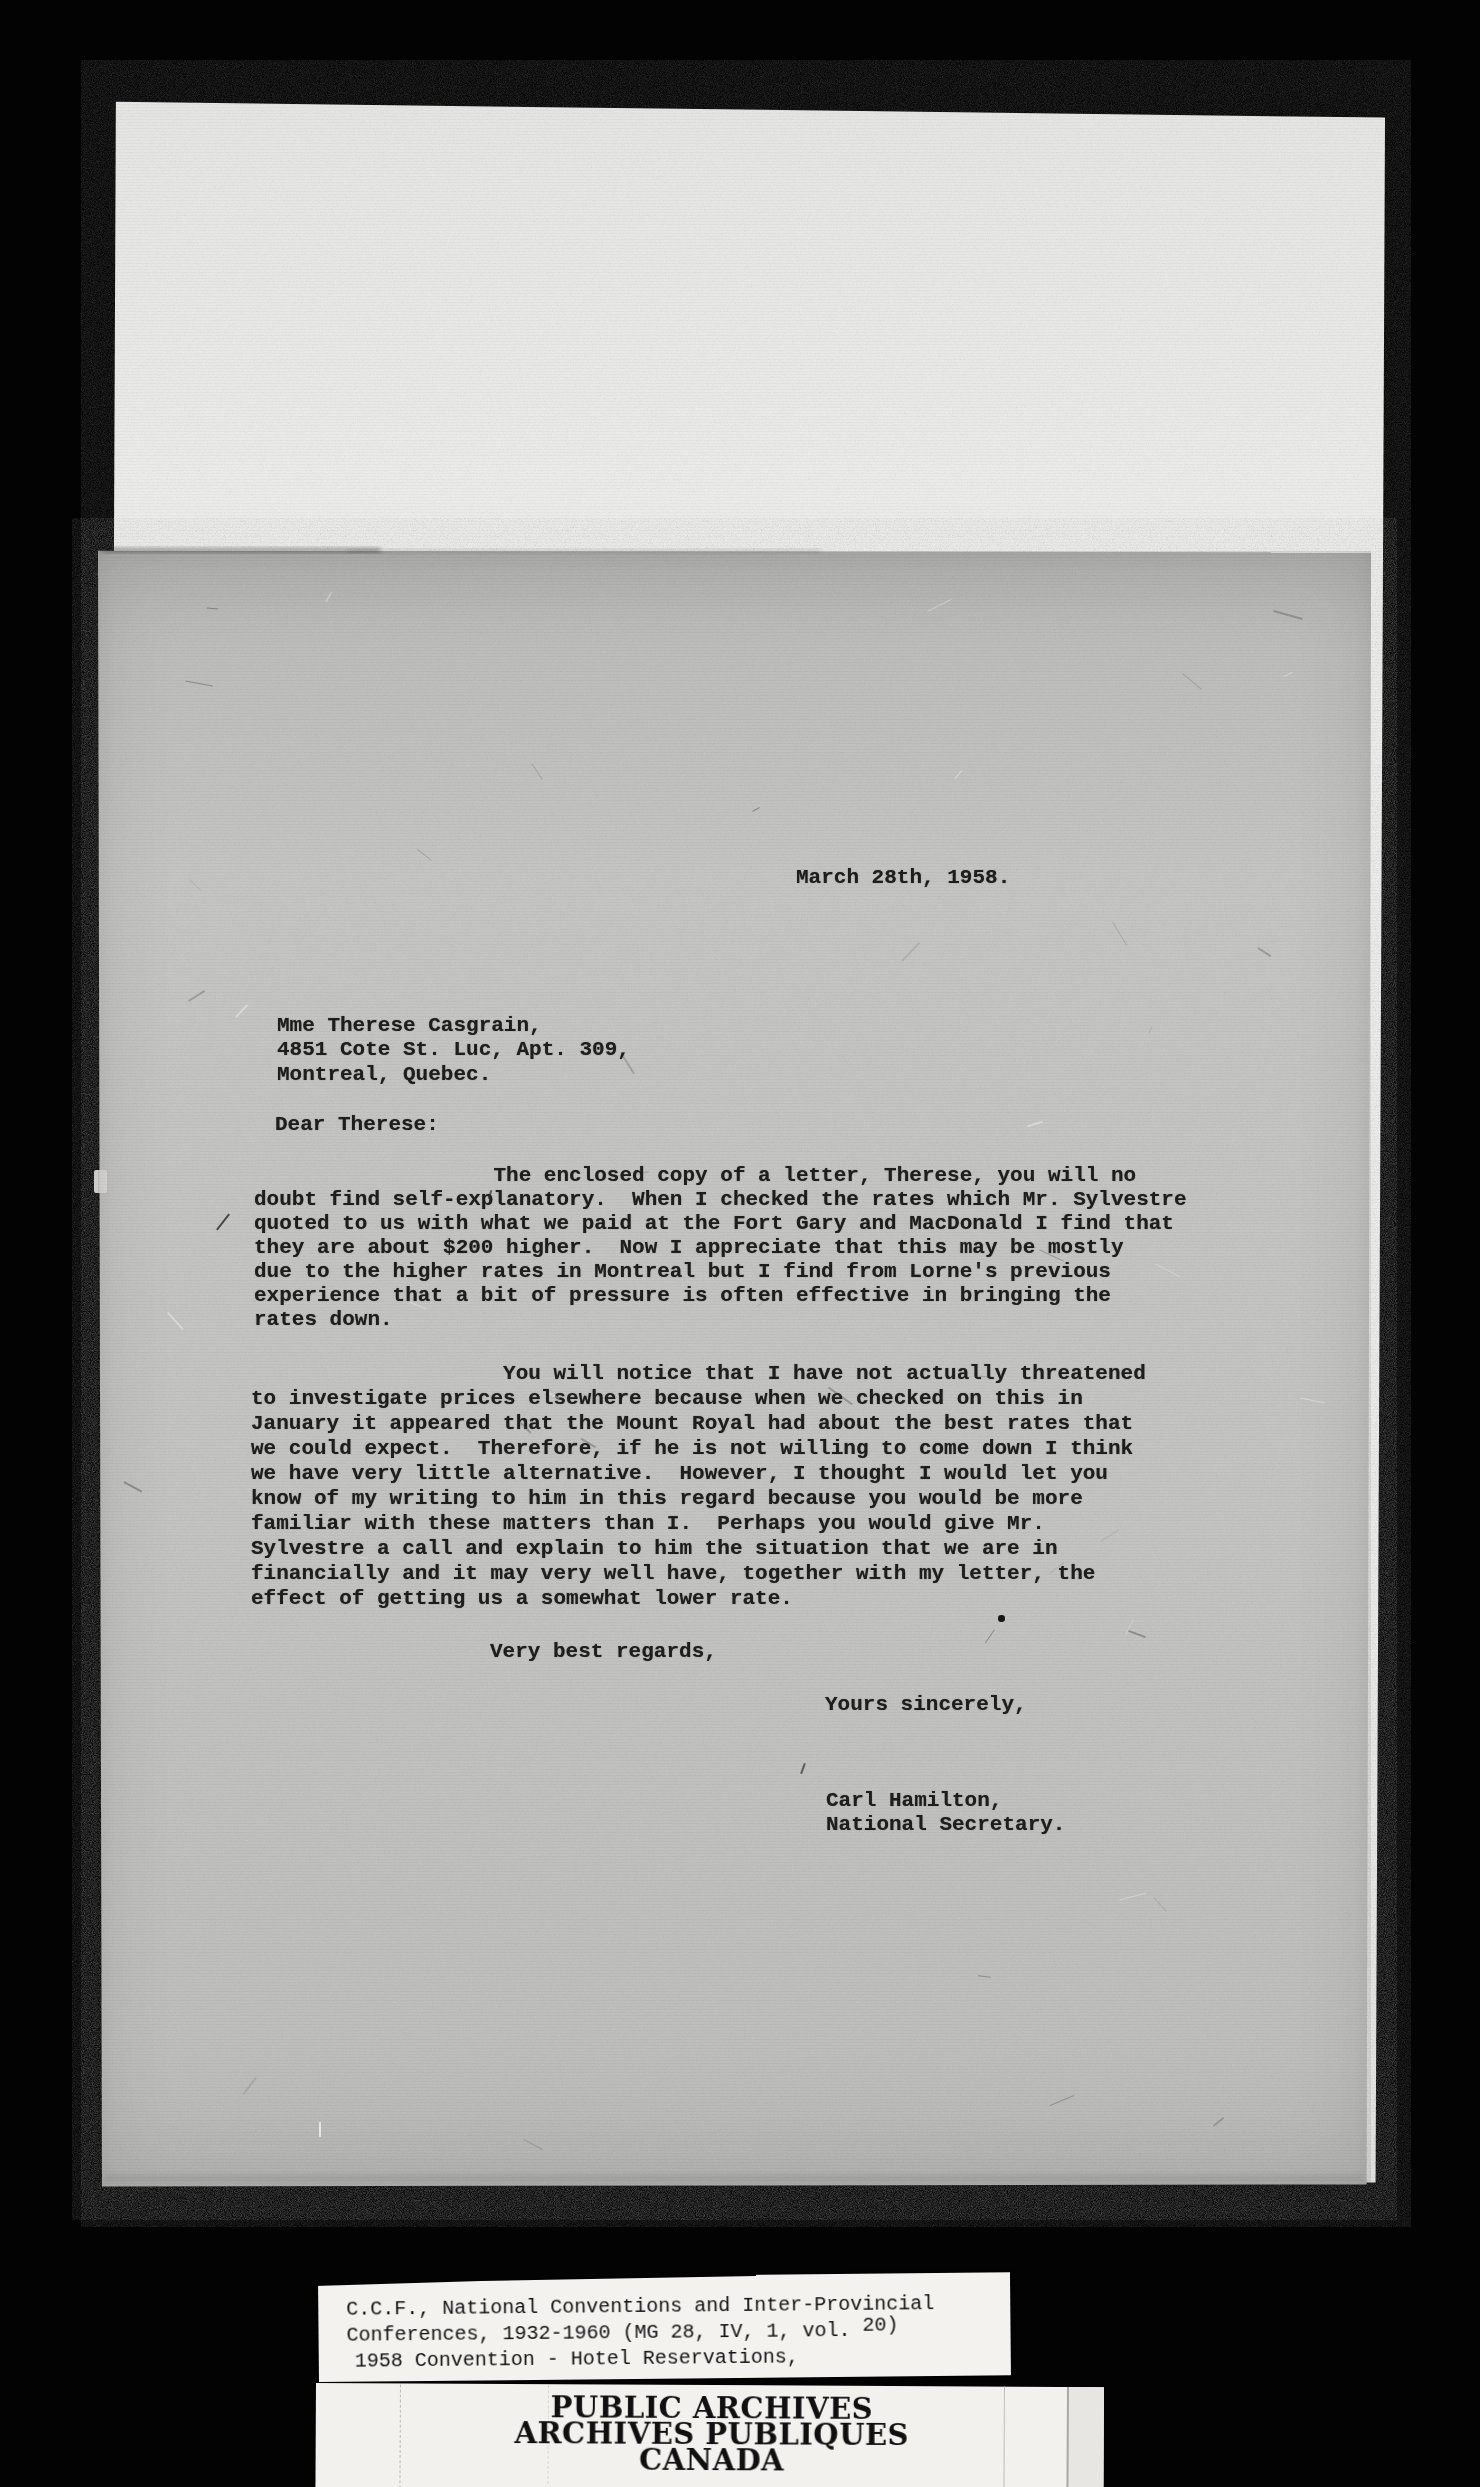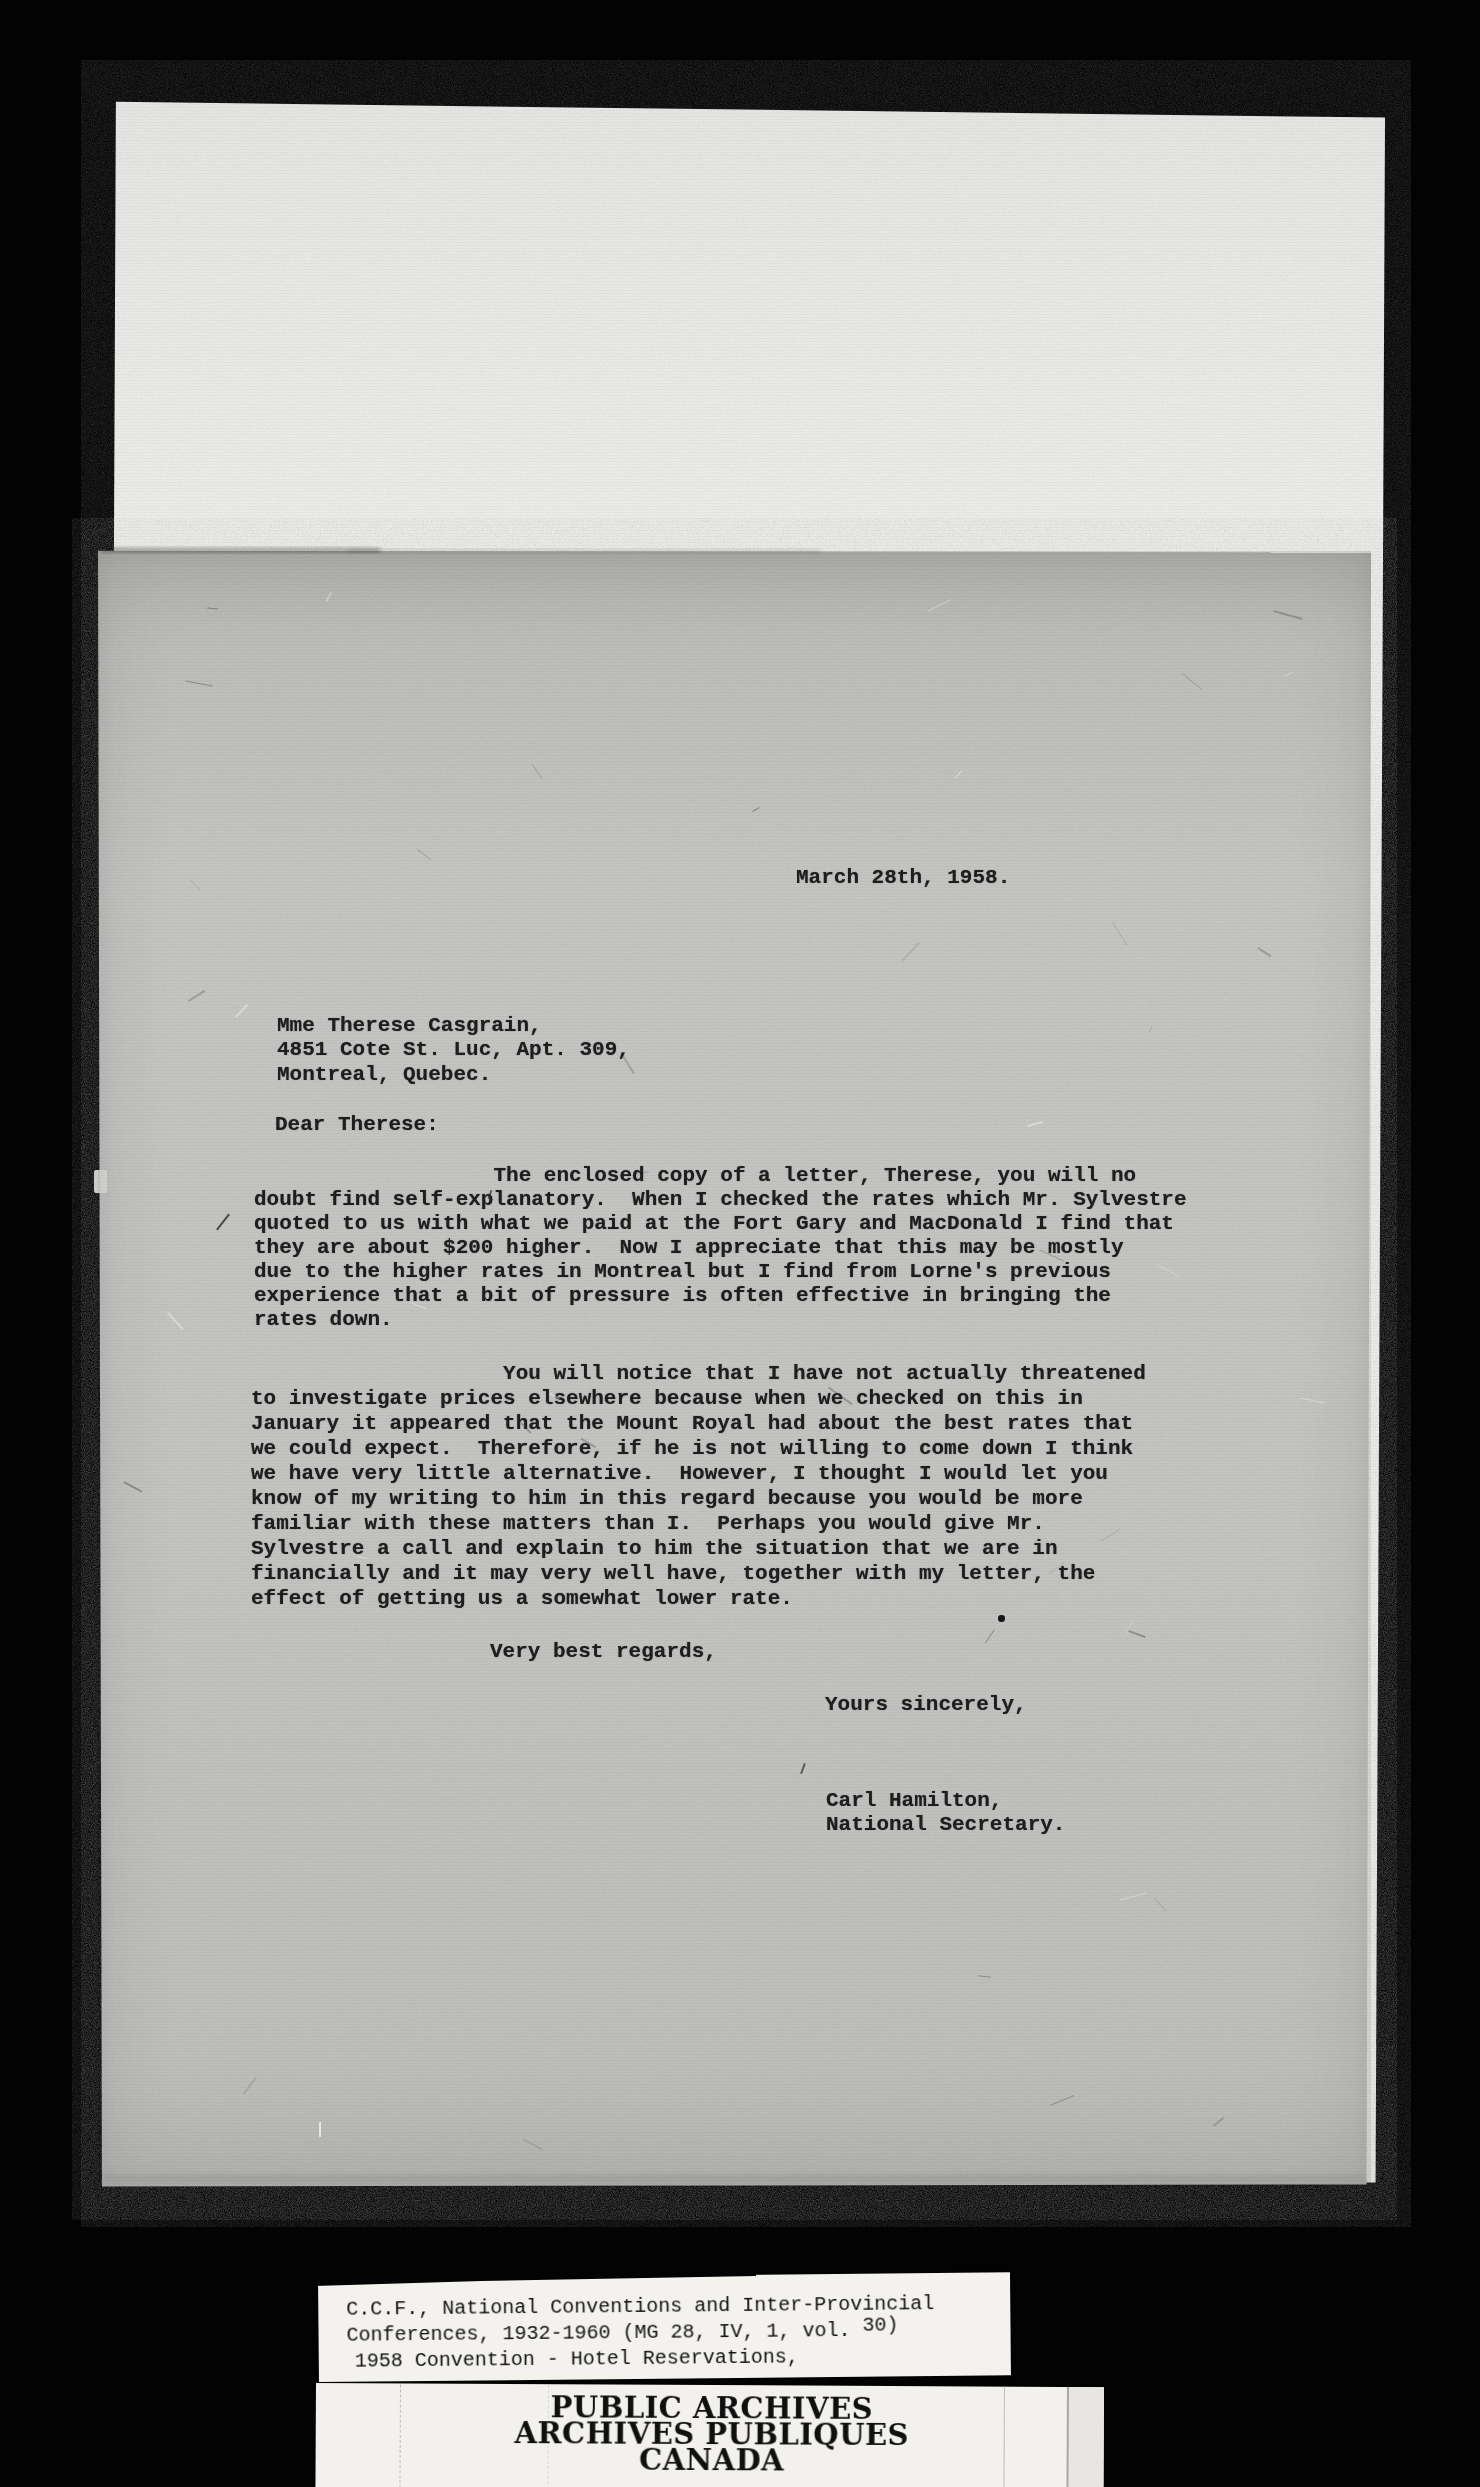--- a/index.html
+++ b/index.html
@@ -223,21 +223,21 @@
       <div class="fiber light" style="left: 357px; top: 1557px; width: 11px; height: 1.2px; transform: rotate(10.5085deg); opacity: 0.477352;"></div>
       <div class="fiber light" style="left: 409px; top: 1305px; width: 18px; height: 1.1px; transform: rotate(20.5779deg); opacity: 0.569595;"></div>
     </div>
 
   <div id="scanlines"></div>
   <div id="vignette"></div>
 
   <div id="card">
     <div id="card-inner">
       <div class="cardline">C.C.F., National Conventions and Inter-Provincial</div>
-      <div class="cardline"><span>Conferences, 1932-1960 (MG 28, IV, 1, vol. </span><span class="sup">30)</span></div>
+      <div class="cardline"><span>Conferences, 1932-1960 (MG 28, IV, 1, vol. </span><span class="sup">20)</span></div>
       <div class="cardline card-indent">1958 Convention - Hotel Reservations,</div>
     </div>
   </div>
   <div id="card-tear"></div>
 
   <div id="band">
     <div class="dim-right"></div>
     <div class="seam" id="seam1"></div>
     <div class="seam" id="seam2"></div>
     <div class="fold" id="fold1"></div>

